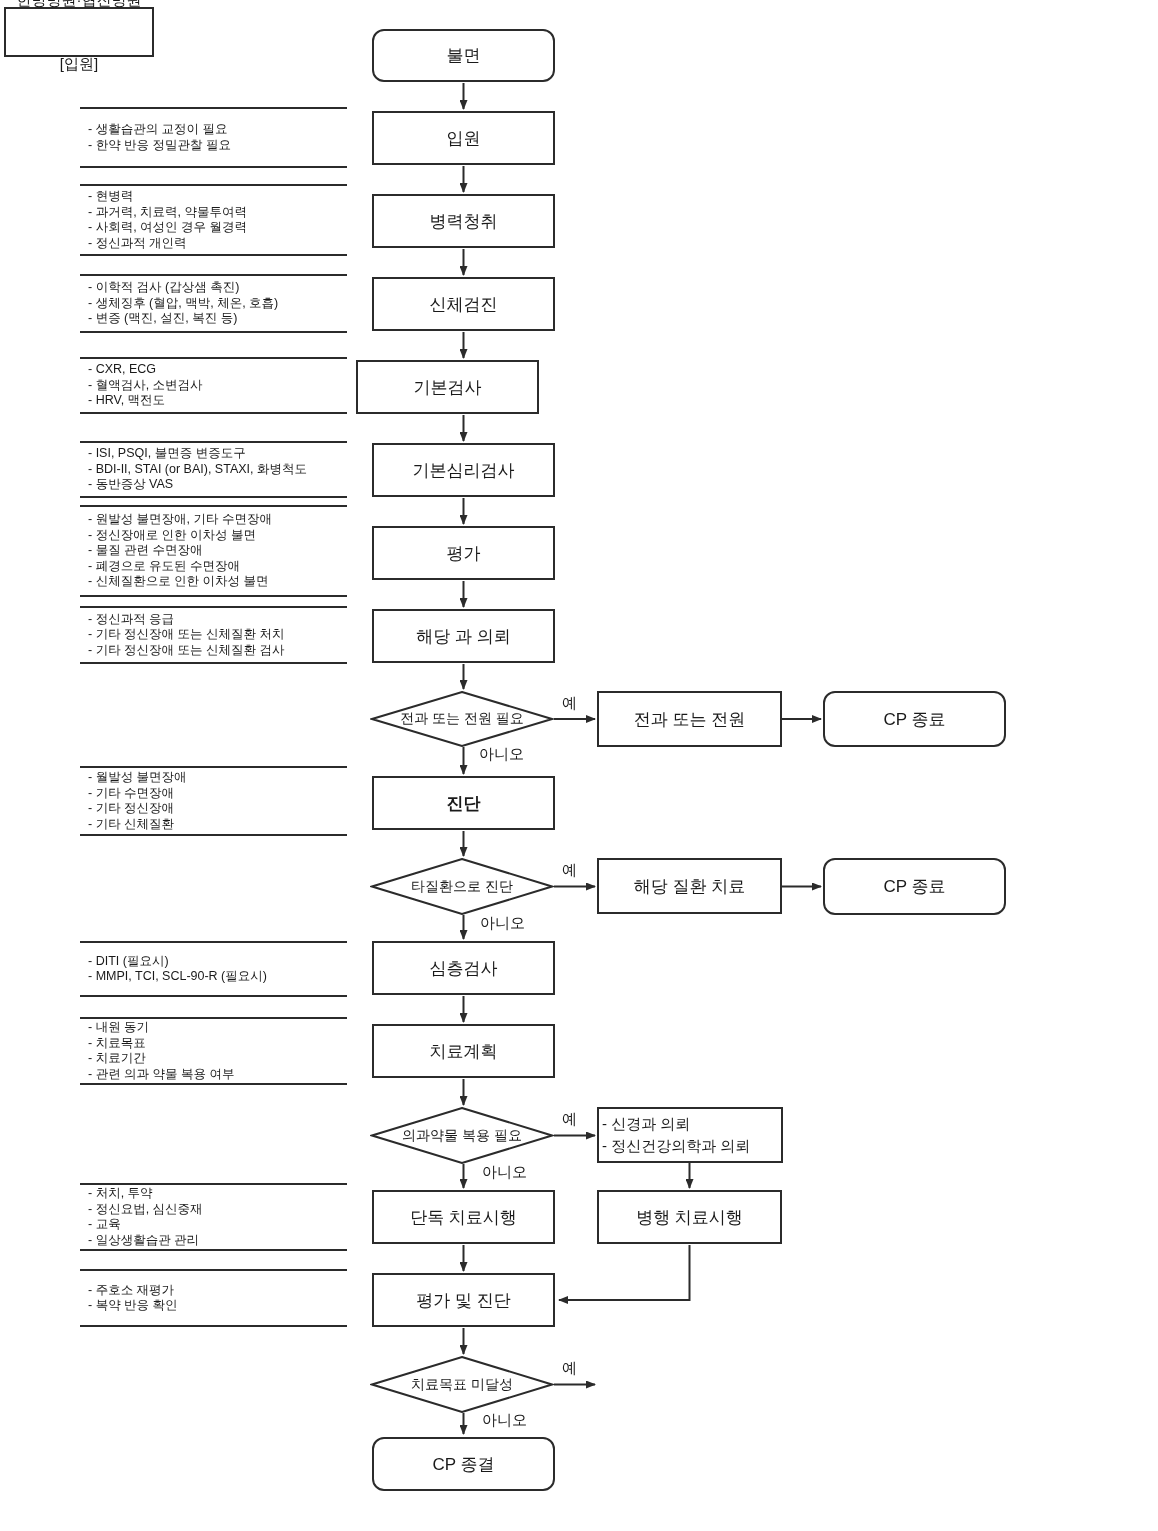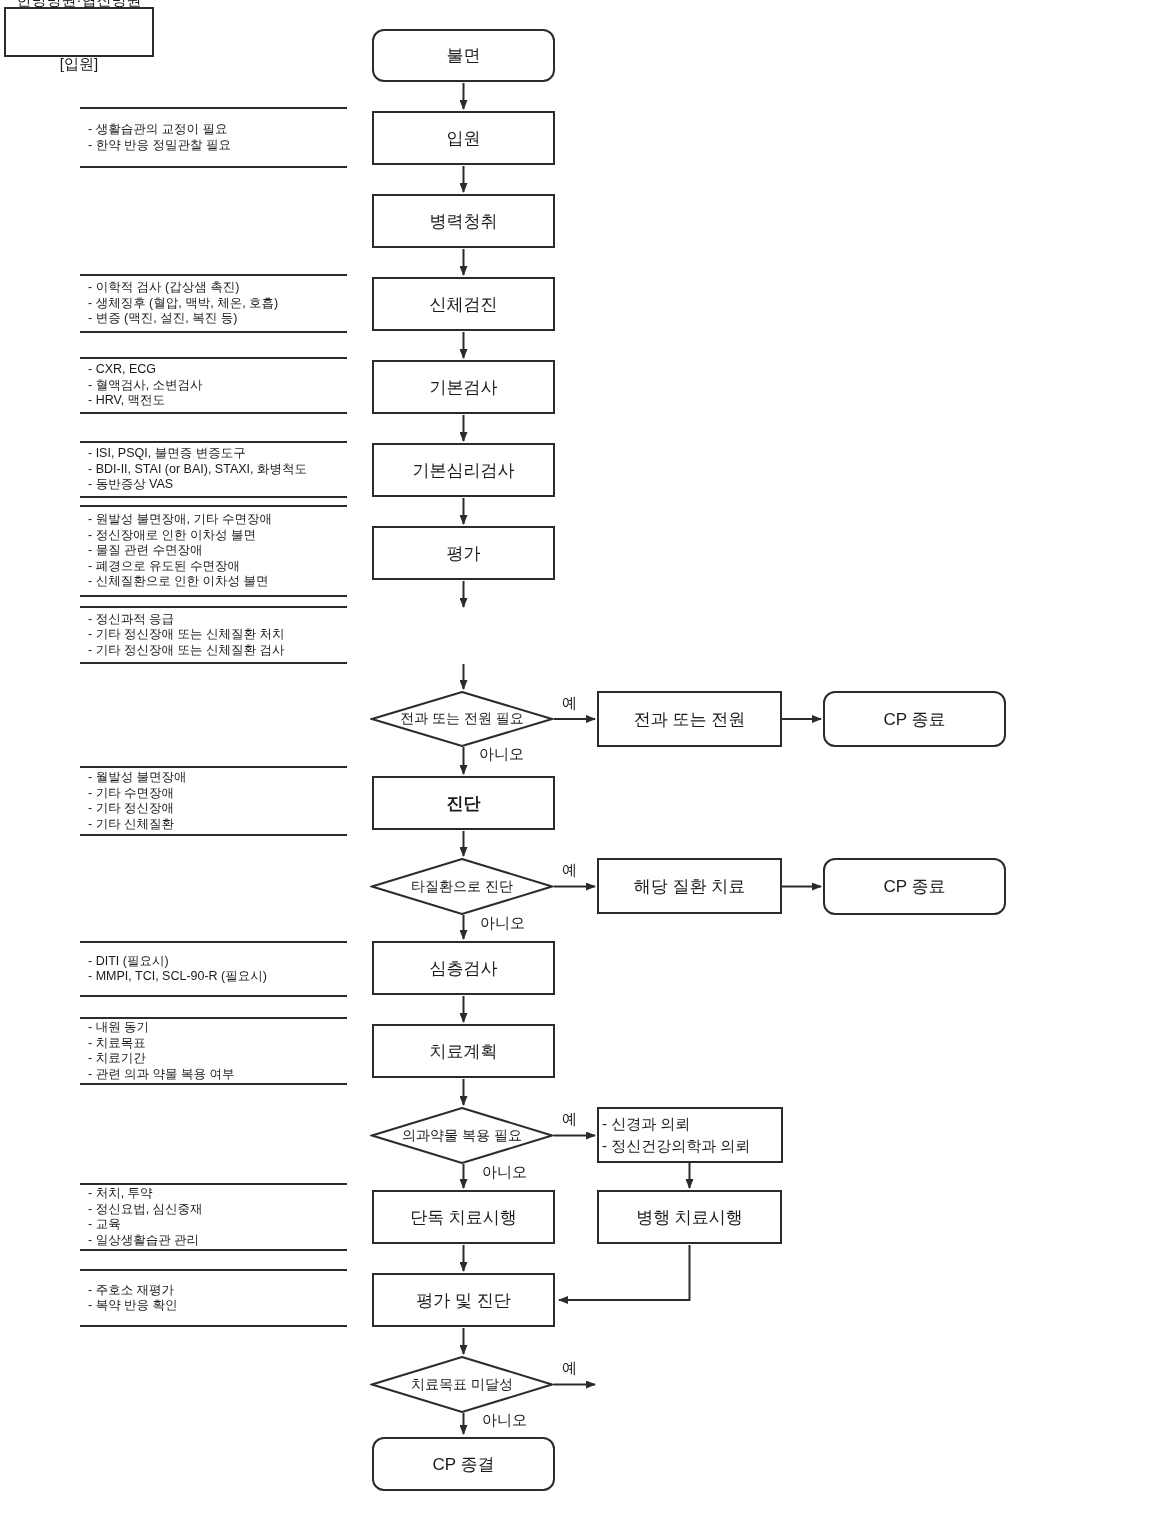--- a/index.html
+++ b/index.html
@@ -123,23 +123,24 @@
 
   <div class="titlebox">
     <div>한방병원·협진병원</div>
     <div>[입원]</div>
   </div>
 
   <div class="node rounded" style="left:372px; top:29px;  width:183px; height:53px;">불면</div>
   <div class="node" style="left:372px; top:111px; width:183px; height:54px;">입원</div>
   <div class="node" style="left:372px; top:194px; width:183px; height:54px;">병력청취</div>
   <div class="node" style="left:372px; top:277px; width:183px; height:54px;">신체검진</div>
-  <div class="node" style="left:372px; top:360px; width:183px; height:54px;">기본검사</div>
+  <div class="node" style="left:356px; top:360px; width:183px; height:54px;">기본검사</div>
   <div class="node" style="left:372px; top:443px; width:183px; height:54px;">기본심리검사</div>
   <div class="node" style="left:372px; top:526px; width:183px; height:54px;">평가</div>
+  <div class="node" style="left:372px; top:609px; width:183px; height:54px;">해당 과 의뢰</div>
   <div class="node" style="left:372px; top:776px; width:183px; height:54px;font-weight:bold;">진단</div>
   <div class="node" style="left:372px; top:941px; width:183px; height:54px;">심층검사</div>
   <div class="node" style="left:372px; top:1024px; width:183px; height:54px;">치료계획</div>
   <div class="node" style="left:372px; top:1190px; width:183px; height:54px;">단독 치료시행</div>
   <div class="node" style="left:372px; top:1273px; width:183px; height:54px;">평가 및 진단</div>
   <div class="node rounded" style="left:372px; top:1437px; width:183px; height:54px;">CP 종결</div>
 
   <div class="node" style="left:597px; top:691px; width:185px; height:56px;">전과 또는 전원</div>
   <div class="node rounded" style="left:823px; top:691px; width:183px; height:56px;">CP 종료</div>
   <div class="node" style="left:597px; top:858px; width:185px; height:56px;">해당 질환 치료</div>
@@ -177,20 +178,24 @@
   <div class="edge-label" style="left:477px; top:745px;">아니오</div>
   <div class="edge-label" style="left:560px; top:861px;">예</div>
   <div class="edge-label" style="left:478px; top:914px;">아니오</div>
   <div class="edge-label" style="left:560px; top:1110px;">예</div>
   <div class="edge-label" style="left:480px; top:1163px;">아니오</div>
   <div class="edge-label" style="left:560px; top:1359px;">예</div>
   <div class="edge-label" style="left:480px; top:1411px;">아니오</div>
 
   <div class="note" style="top:107px;  height:61px;">- 생활습관의 교정이 필요
 - 한약 반응 정밀관찰 필요</div>
+  <div class="note" style="top:184px;  height:72px;">- 현병력
+- 과거력, 치료력, 약물투여력
+- 사회력, 여성인 경우 월경력
+- 정신과적 개인력</div>
   <div class="note" style="top:274px;  height:59px;">- 이학적 검사 (갑상샘 촉진)
 - 생체징후 (혈압, 맥박, 체온, 호흡)
 - 변증 (맥진, 설진, 복진 등)</div>
   <div class="note" style="top:357px;  height:57px;">- CXR, ECG
 - 혈액검사, 소변검사
 - HRV, 맥전도</div>
   <div class="note" style="top:441px;  height:57px;">- ISI, PSQI, 불면증 변증도구
 - BDI-II, STAI (or BAI), STAXI, 화병척도
 - 동반증상 VAS</div>
   <div class="note" style="top:505px;  height:92px;">- 원발성 불면장애, 기타 수면장애

